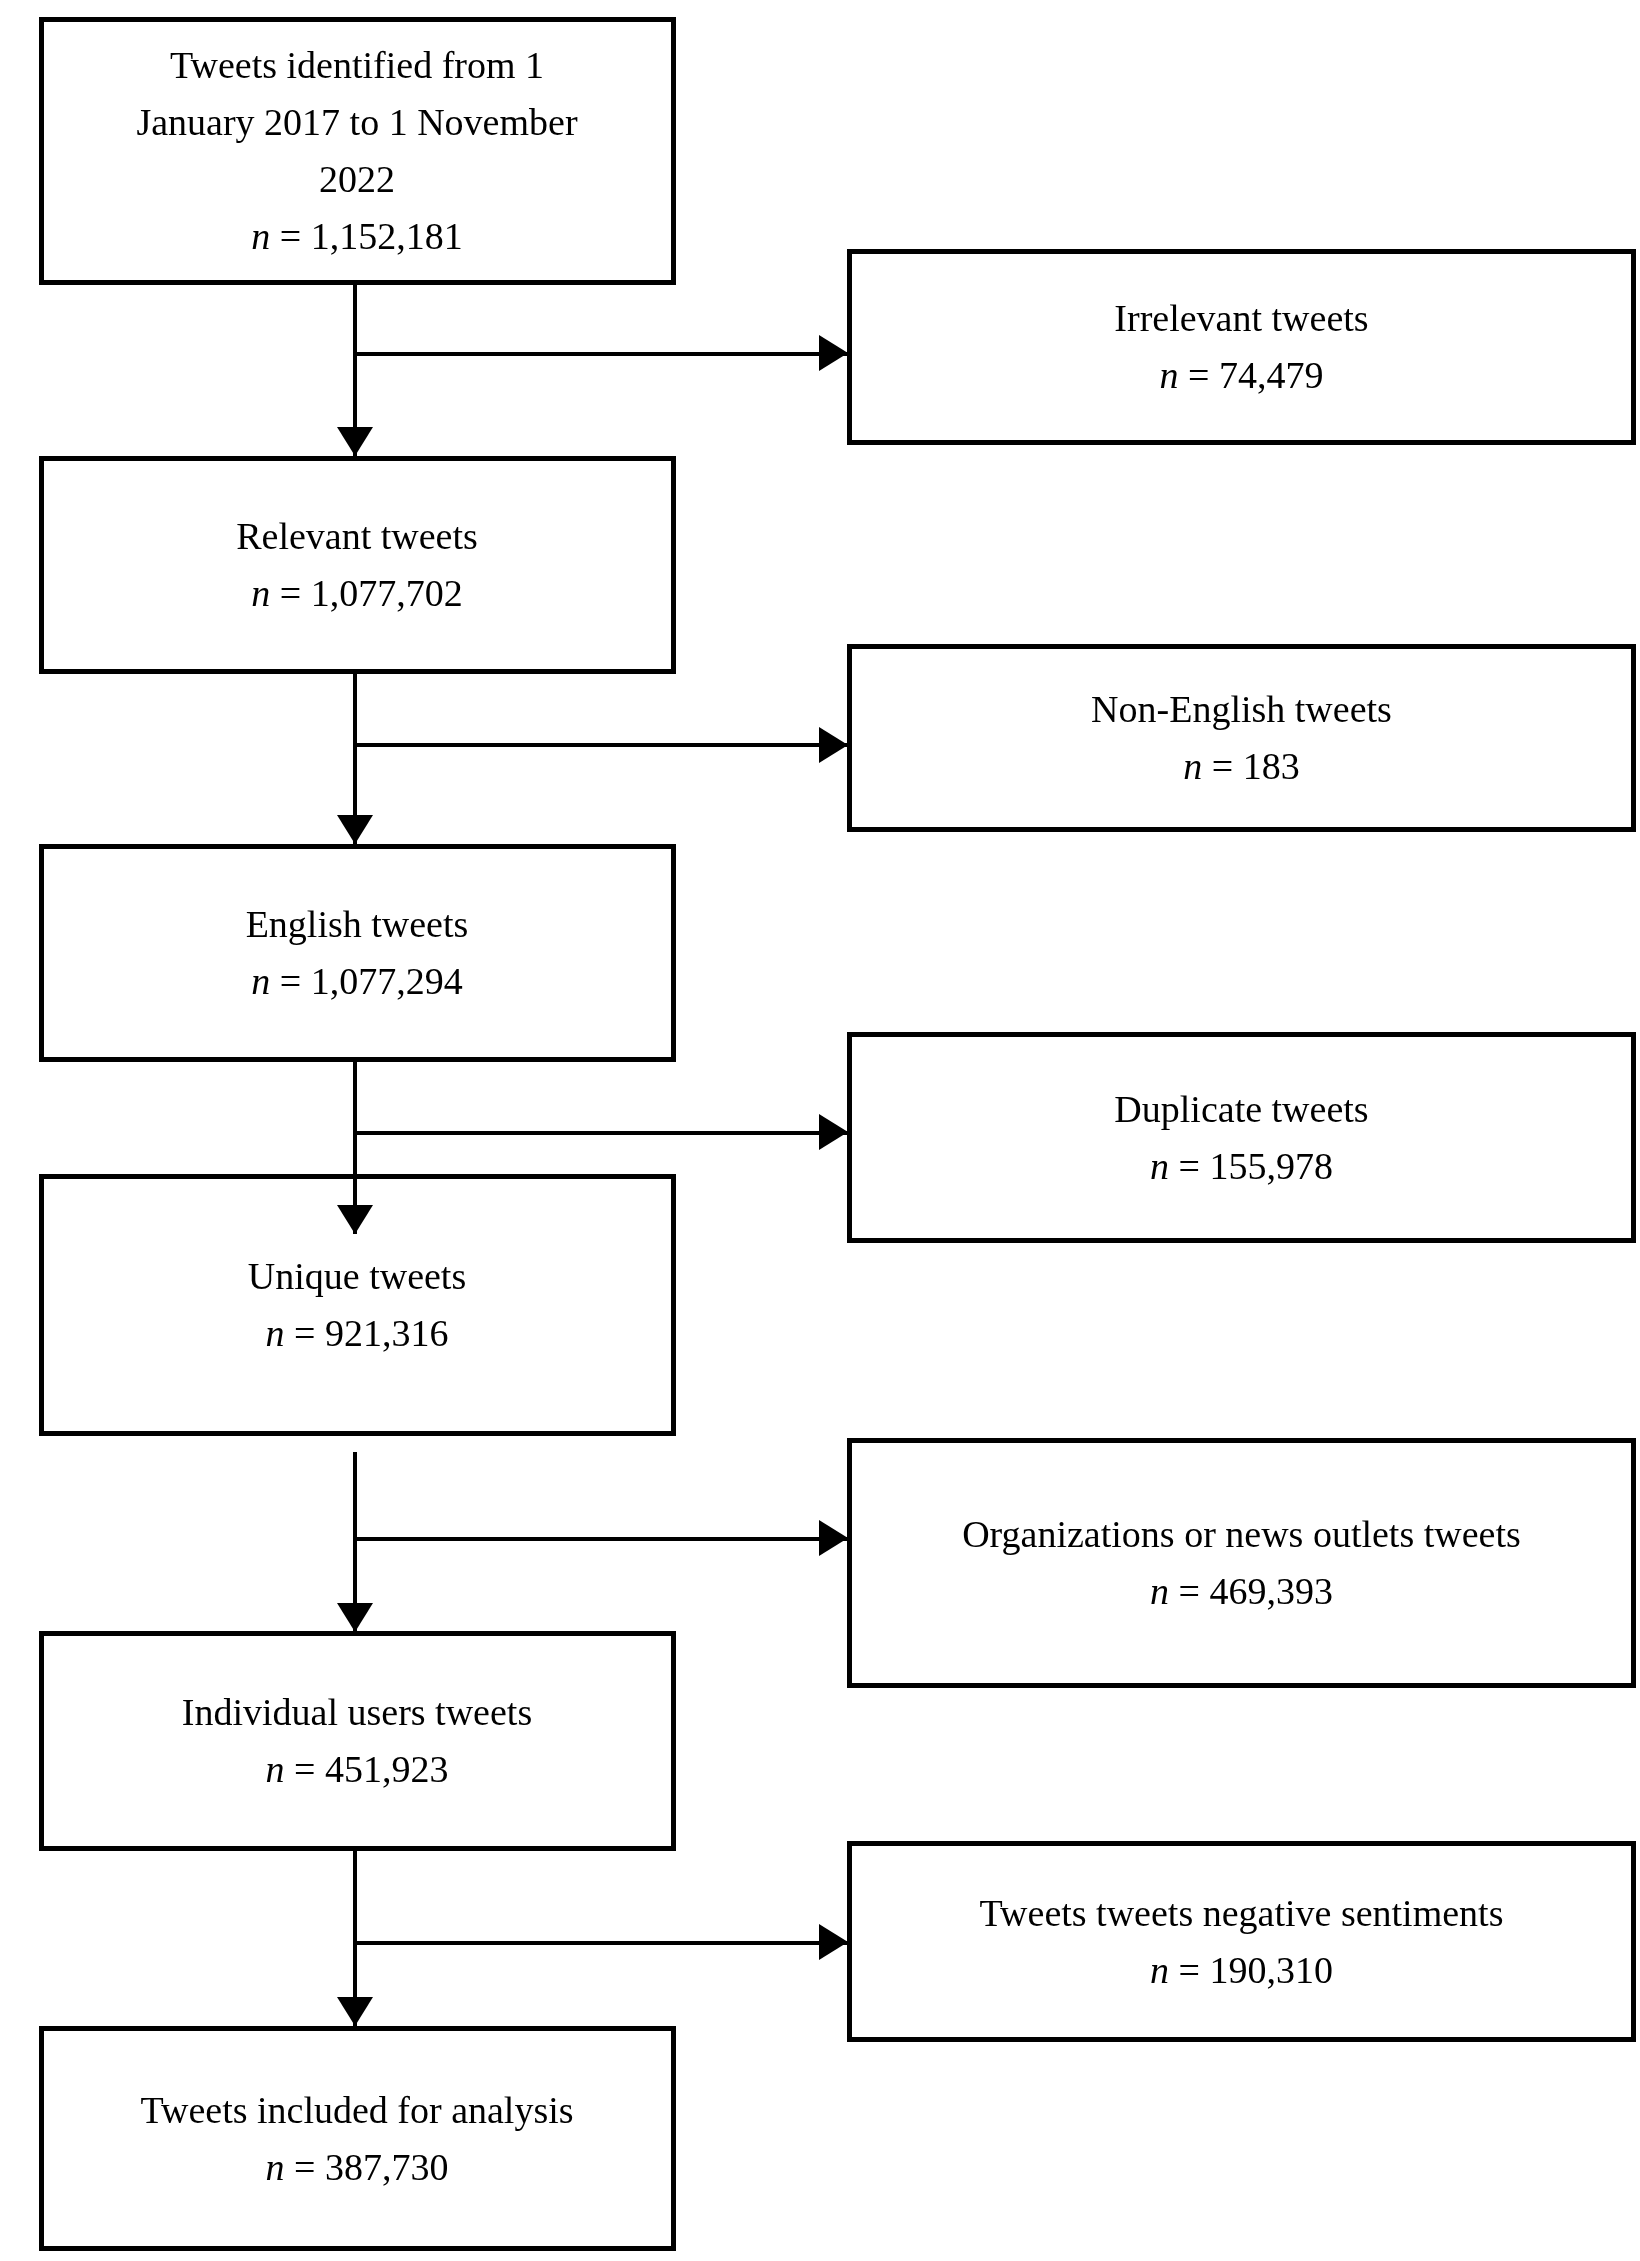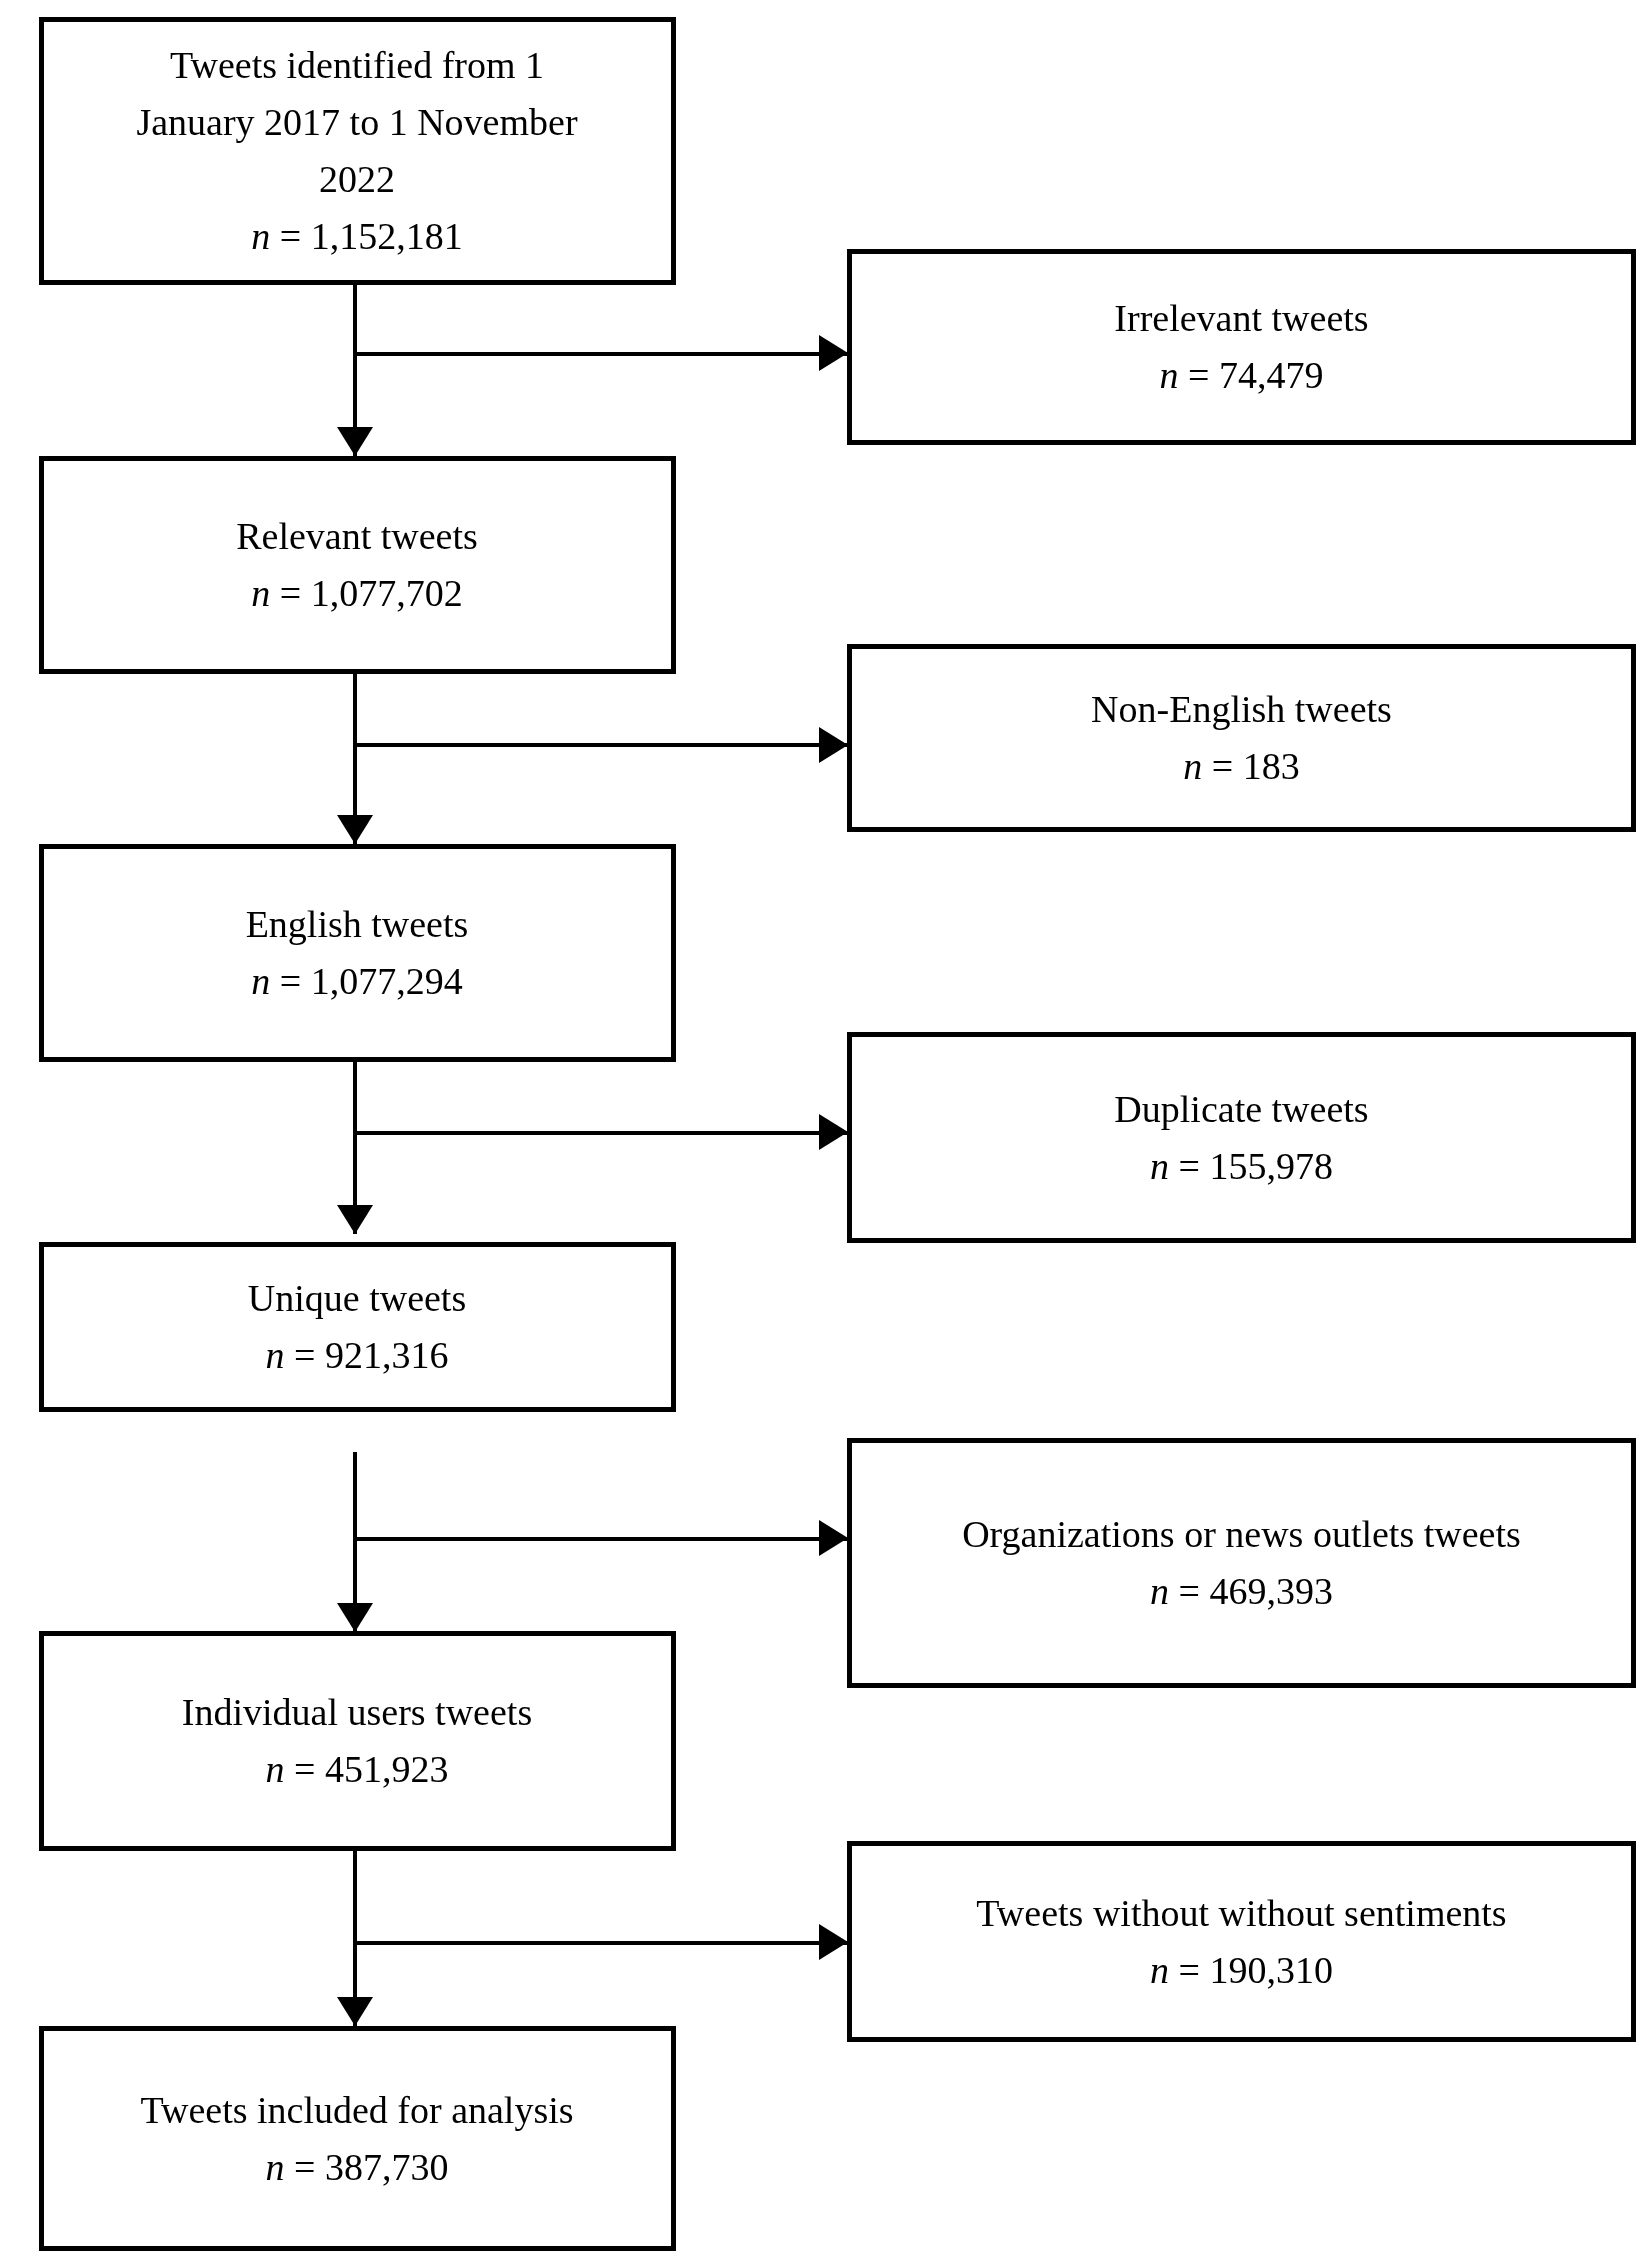--- a/index.html
+++ b/index.html
@@ -60,21 +60,21 @@
   <div class="box left" style="top:456px;height:218px;">
     <div class="label">Relevant tweets</div>
     <div class="nline"><i>n</i> <span>= 1,077,702</span></div>
   </div>
 
   <div class="box left" style="top:844px;height:218px;">
     <div class="label">English tweets</div>
     <div class="nline"><i>n</i> <span>= 1,077,294</span></div>
   </div>
 
-  <div class="box left" style="top:1242px;height:170px;">
+  <div class="box left" style="top:1174px;height:262px;">
     <div class="label">Unique tweets</div>
     <div class="nline"><i>n</i> <span>= 921,316</span></div>
   </div>
 
   <div class="box left" style="top:1631px;height:220px;">
     <div class="label">Individual users tweets</div>
     <div class="nline"><i>n</i> <span>= 451,923</span></div>
   </div>
 
   <div class="box left" style="top:2026px;height:225px;">
@@ -96,21 +96,21 @@
     <div class="label">Duplicate tweets</div>
     <div class="nline"><i>n</i> <span>= 155,978</span></div>
   </div>
 
   <div class="box right" style="top:1438px;height:250px;">
     <div class="label">Organizations or news outlets tweets</div>
     <div class="nline"><i>n</i> <span>= 469,393</span></div>
   </div>
 
   <div class="box right" style="top:1841px;height:201px;">
-    <div class="label">Tweets without without sentiments</div>
+    <div class="label">Tweets tweets negative sentiments</div>
     <div class="nline"><i>n</i> <span>= 190,310</span></div>
   </div>
 
   <div class="vline" style="top:284px;height:172px;"></div>
   <div class="vline" style="top:674px;height:170px;"></div>
   <div class="vline" style="top:1062px;height:172px;"></div>
   <div class="vline" style="top:1452px;height:179px;"></div>
   <div class="vline" style="top:1851px;height:175px;"></div>
 
   <div class="hline" style="top:352px;"></div>

